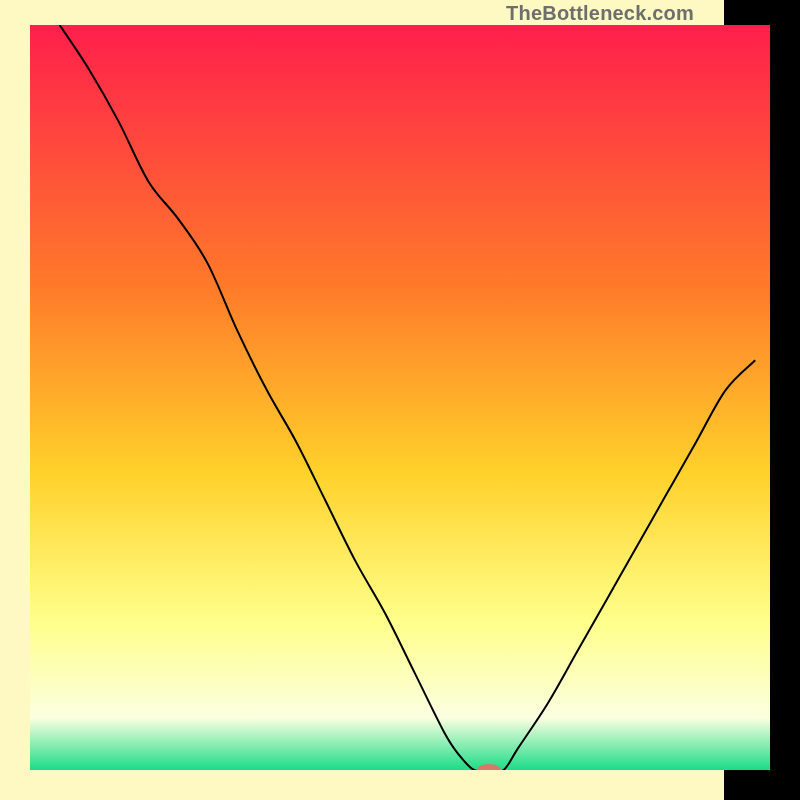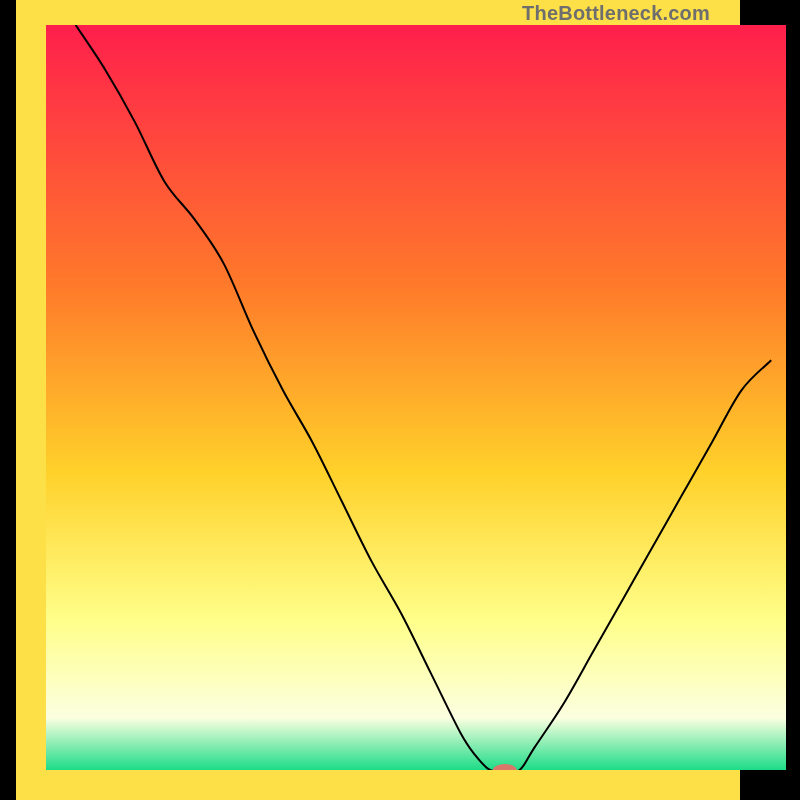--- a/index.html
+++ b/index.html
@@ -9,22 +9,21 @@
     height: 800px;
     background: #000;
     overflow: hidden;
   }
   .frame {
     position: absolute;
     left: 0;
     top: 0;
     width: 724px;
     height: 800px;
-    background: #fde047;
-    margin-left: 16px;
+    background: #fef9c3;
   }
   .plot {
     position: absolute;
     left: 30px;
     top: 25px;
     width: 740px;
     height: 745px;
   }
   .watermark {
     position: absolute;

